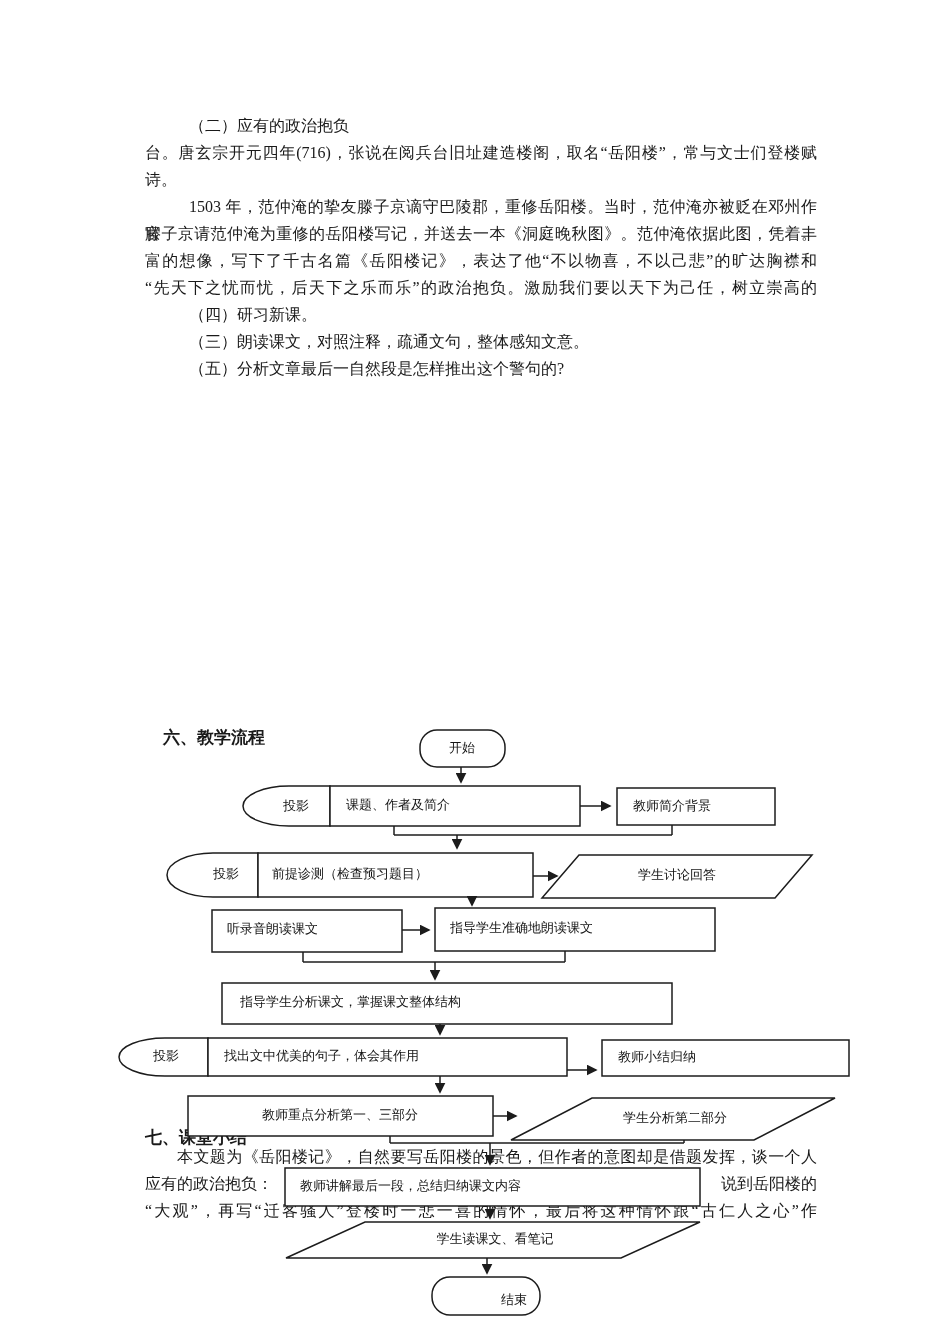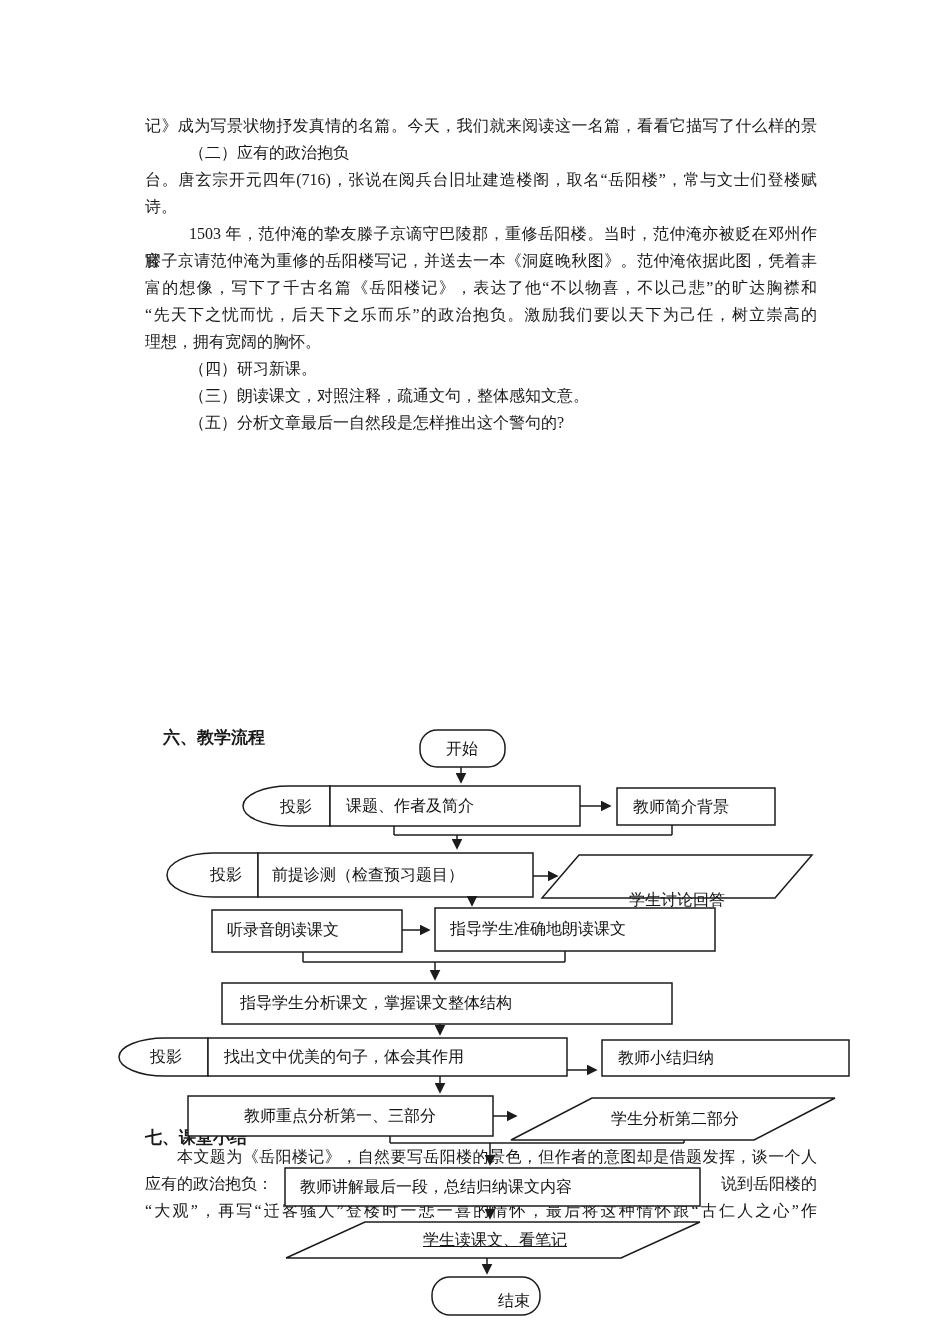--- a/index.html
+++ b/index.html
@@ -17,36 +17,34 @@
   .ind3f{text-indent:44px;}
   .sec-head{position:absolute;font-size:17px;font-weight:bold;white-space:nowrap;
     font-family:"Liberation Sans","DejaVu Sans",sans-serif;}
   .sum-line{position:absolute;left:145px;width:672px;height:27px;font-size:16px;white-space:nowrap;}
   .sum-split{display:flex;justify-content:space-between;white-space:nowrap;}
   .pagenum{position:absolute;left:466px;top:1243px;font-size:14px;z-index:1;}
   
   #fc-svg{position:absolute;left:0;top:0;z-index:2;pointer-events:none;}
   #fc-svg .shape{fill:#ffffff;stroke:#1c1c1c;stroke-width:1.5;}
   #fc-svg .conn{fill:none;stroke:#1c1c1c;stroke-width:1.5;}
-  .fc-label{position:absolute;z-index:3;font-size:16px;white-space:nowrap;color:#151515;}
+  .fc-label{position:absolute;z-index:3;font-size:13px;white-space:nowrap;color:#151515;}
   .fc-center{transform:translateX(-50%);}
 </style>
 </head>
 <body>
 
 <div class="textblock" style="top:112px;">
-  <div class="tl fill">记》成为写景状物抒发真情的名篇。今天，我们就来阅读这一名篇，看看它描写了什么样的景</div>
   <div class="tl ind3">（二）应有的政治抱负</div>
   <div class="tl fill">台。唐玄宗开元四年(716)，张说在阅兵台旧址建造楼阁，取名“岳阳楼”，常与文士们登楼赋</div>
   <div class="tl">诗。</div>
   <div class="tl fill ind3f">1503 年，范仲淹的挚友滕子京谪守巴陵郡，重修岳阳楼。当时，范仲淹亦被贬在邓州作官。</div>
   <div class="tl fill">滕子京请范仲淹为重修的岳阳楼写记，并送去一本《洞庭晚秋图》。范仲淹依据此图，凭着丰</div>
   <div class="tl fill">富的想像，写下了千古名篇《岳阳楼记》，表达了他“不以物喜，不以己悲”的旷达胸襟和</div>
   <div class="tl fill">“先天下之忧而忧，后天下之乐而乐”的政治抱负。激励我们要以天下为己任，树立崇高的</div>
-  <div class="tl">理想，拥有宽阔的胸怀。</div>
   <div class="tl ind3">（四）研习新课。</div>
   <div class="tl ind3">（三）朗读课文，对照注释，疏通文句，整体感知文意。</div>
   <div class="tl ind3">（五）分析文章最后一自然段是怎样推出这个警句的?</div>
 </div>
 
 <div class="sec-head" style="left:163px;top:726px;">六、教学流程</div>
 
 <div class="sec-head" style="left:145px;top:1126px;">七、课堂小结</div>
 
 <div class="sum-line ind2f fill" style="top:1147px;text-indent:32px;">本文题为《岳阳楼记》，自然要写岳阳楼的景色，但作者的意图却是借题发挥，谈一个人</div>
@@ -121,31 +119,31 @@
 </svg>
 
 <div class="fc-label fc-center" style="left:462px;top:739px;">开始</div>
 
 <div class="fc-label fc-center" style="left:296px;top:797px;">投影</div>
 <div class="fc-label" style="left:346px;top:796px;">课题、作者及简介</div>
 <div class="fc-label" style="left:633px;top:797px;">教师简介背景</div>
 
 <div class="fc-label fc-center" style="left:226px;top:865px;">投影</div>
 <div class="fc-label" style="left:272px;top:865px;">前提诊测（检查预习题目）</div>
-<div class="fc-label fc-center" style="left:677px;top:890px;">学生讨论回答</div>
+<div class="fc-label fc-center" style="left:677px;top:866px;">学生讨论回答</div>
 
 <div class="fc-label" style="left:227px;top:920px;">听录音朗读课文</div>
 <div class="fc-label" style="left:450px;top:919px;">指导学生准确地朗读课文</div>
 
 <div class="fc-label" style="left:240px;top:993px;">指导学生分析课文，掌握课文整体结构</div>
 
 <div class="fc-label fc-center" style="left:166px;top:1047px;">投影</div>
 <div class="fc-label" style="left:224px;top:1047px;">找出文中优美的句子，体会其作用</div>
 <div class="fc-label" style="left:618px;top:1048px;">教师小结归纳</div>
 
 <div class="fc-label fc-center" style="left:340px;top:1106px;">教师重点分析第一、三部分</div>
 <div class="fc-label fc-center" style="left:675px;top:1109px;">学生分析第二部分</div>
 
 <div class="fc-label" style="left:300px;top:1177px;">教师讲解最后一段，总结归纳课文内容</div>
 
-<div class="fc-label fc-center" style="left:495px;top:1230px;text-decoration:underline;">学生读课文、看笔记</div>
+<div class="fc-label fc-center" style="left:495px;top:1230px;">学生读课文、看笔记</div>
 
 <div class="fc-label fc-center" style="left:486px;top:1291px;margin-left:28px;">结束</div>
 
 </body></html>

